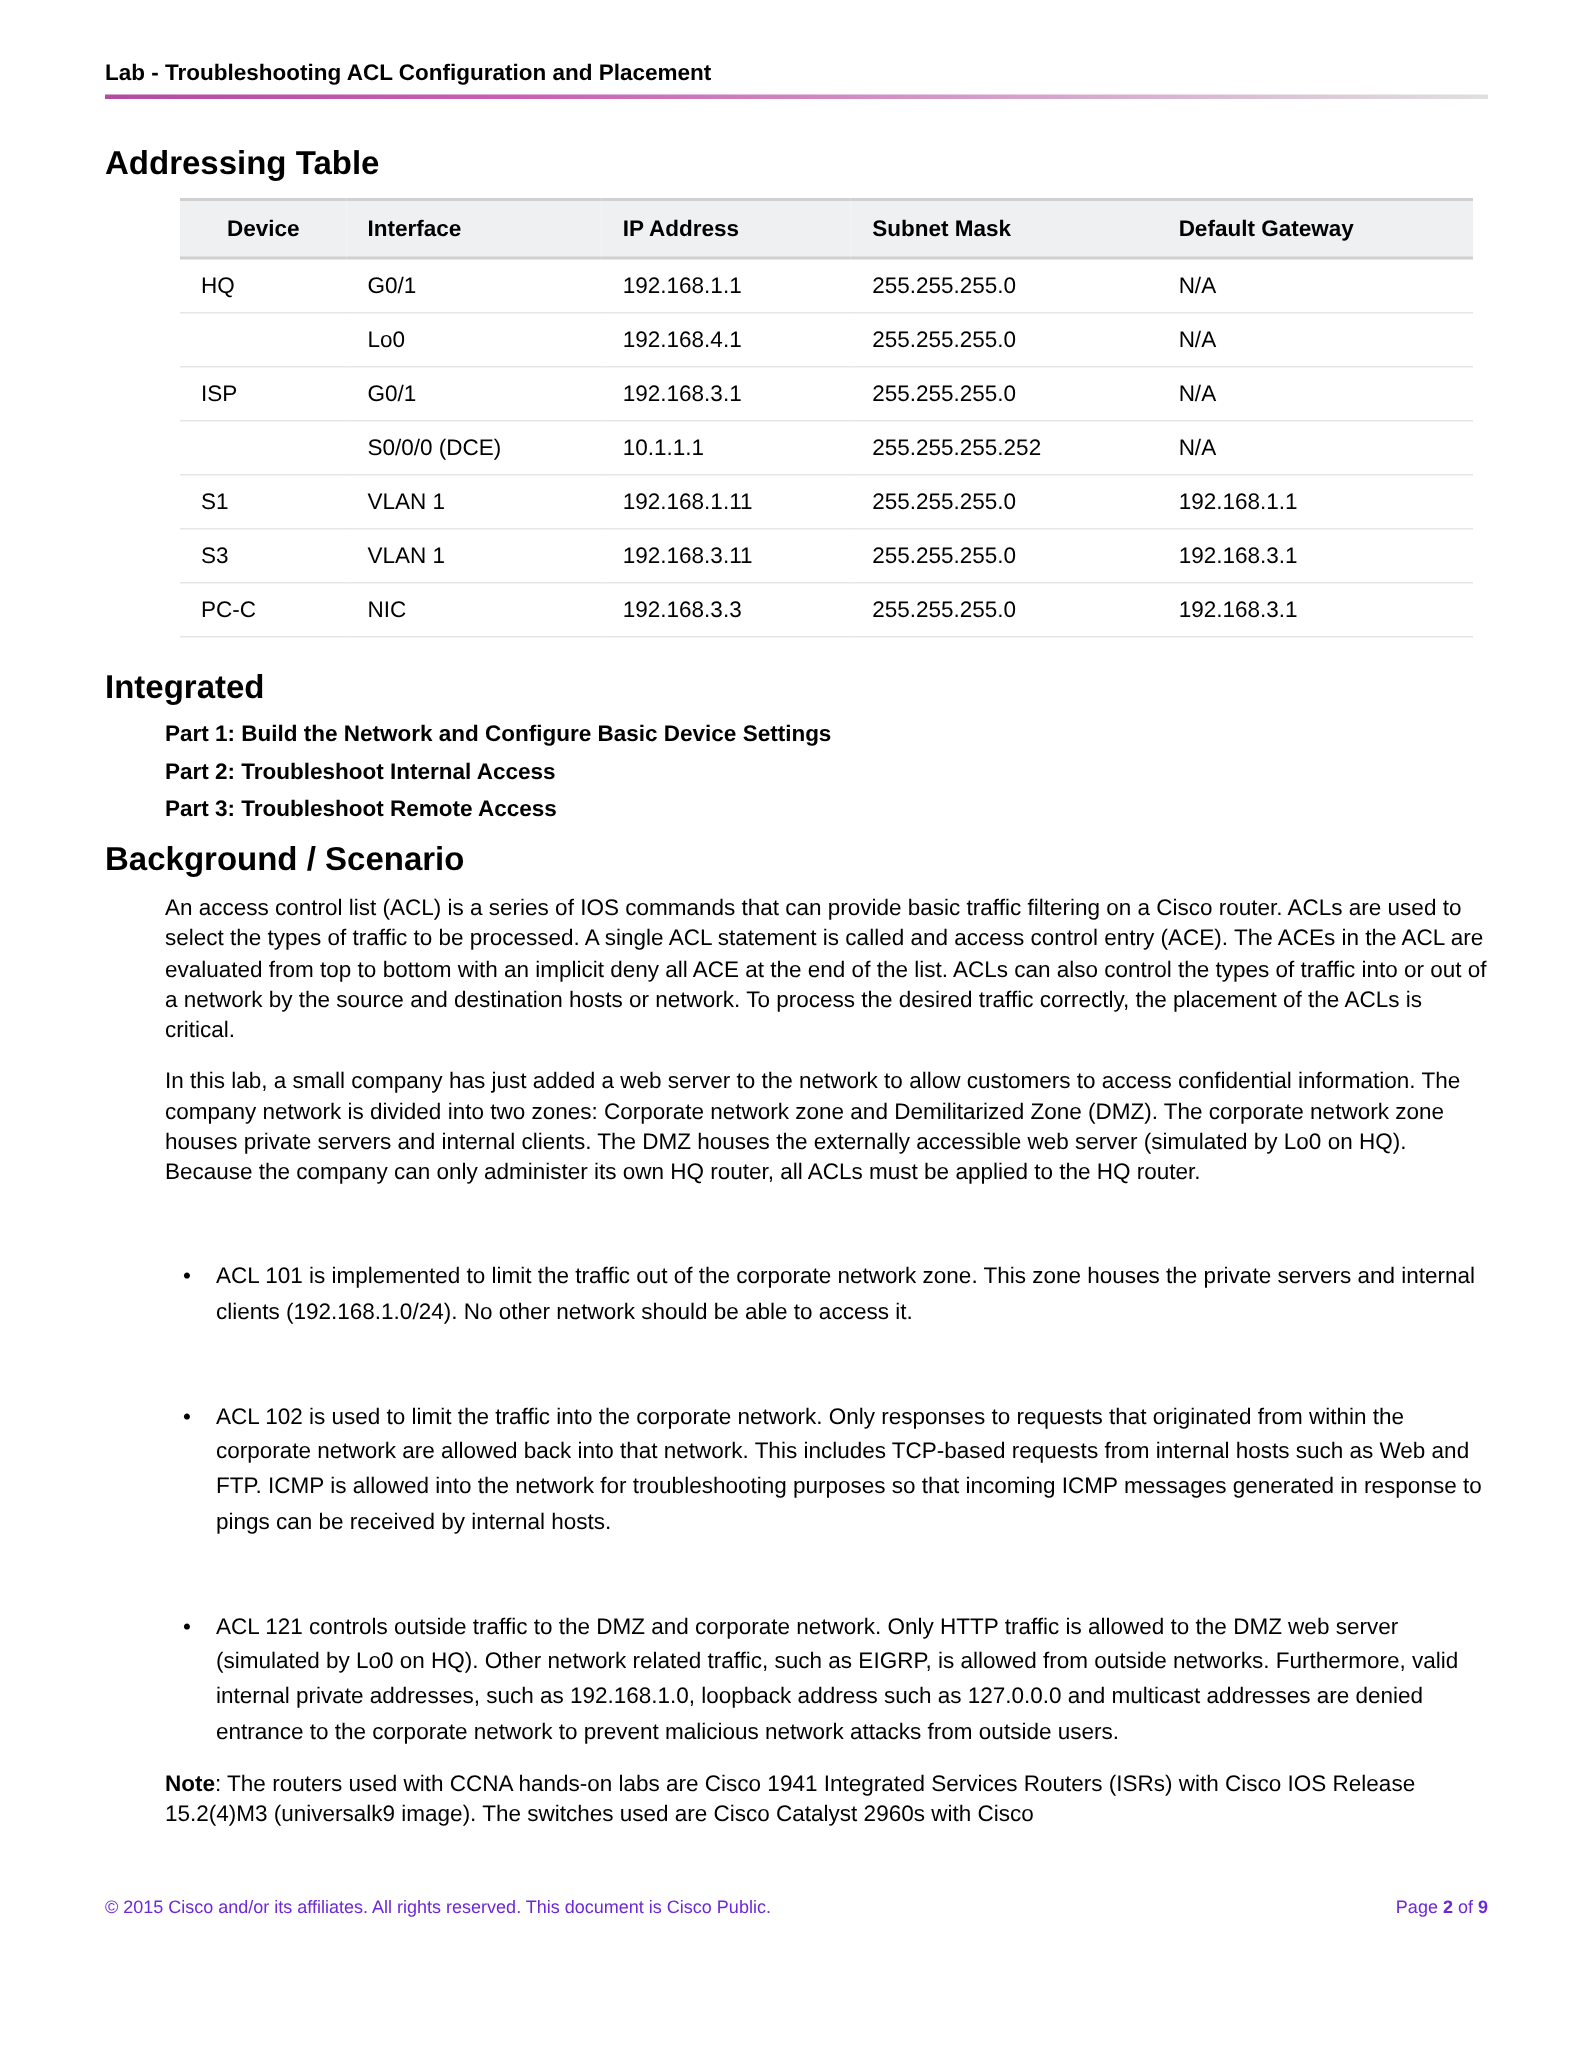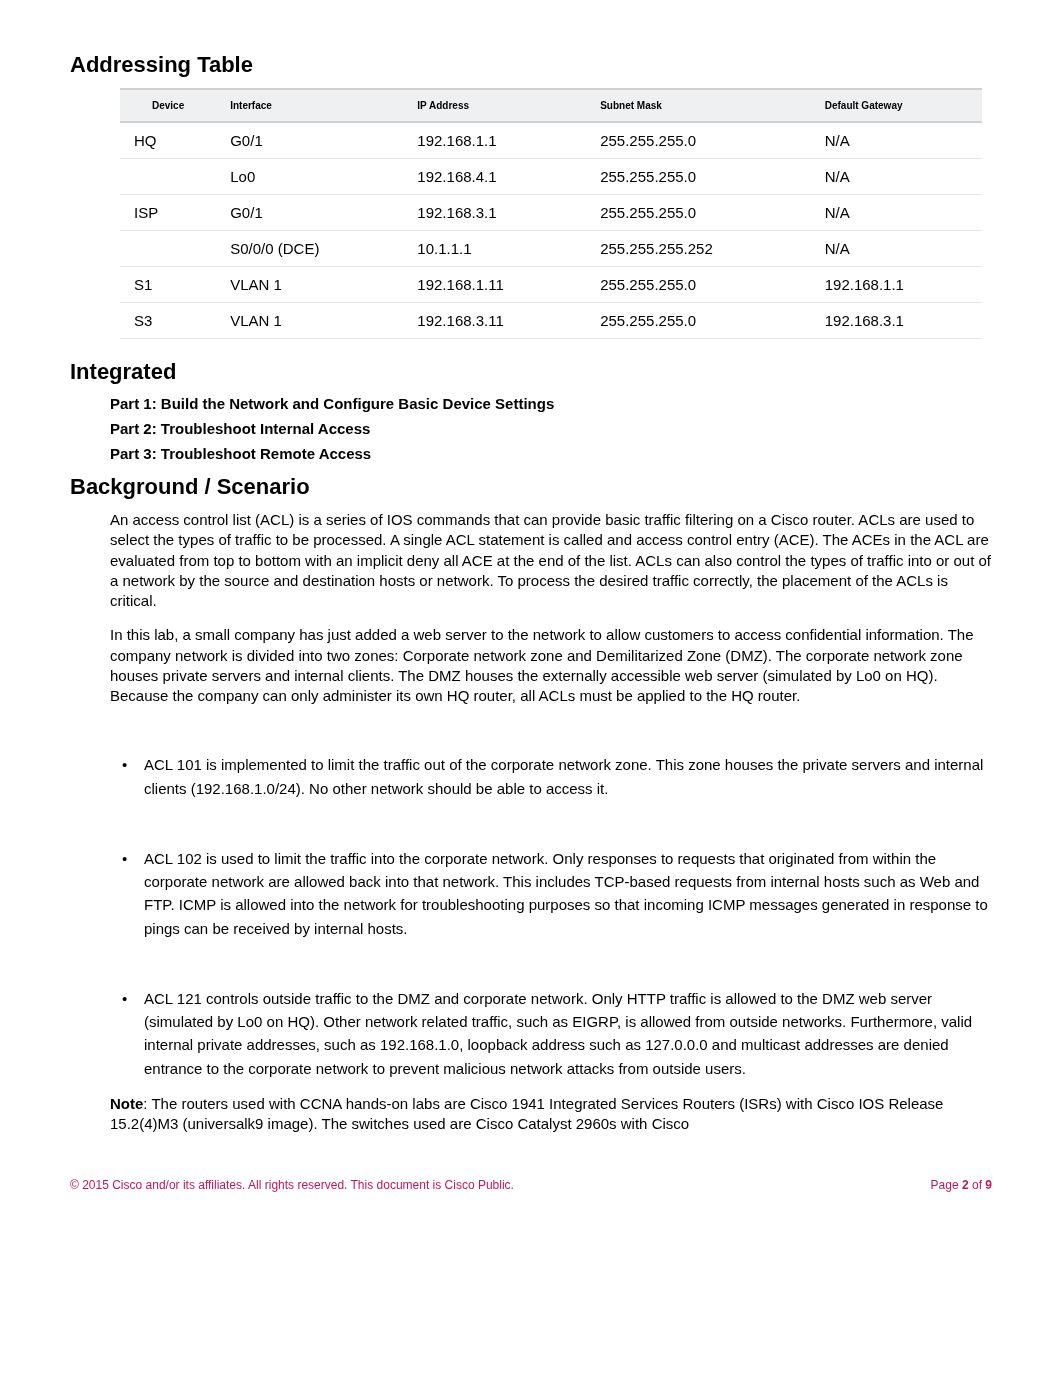--- a/index.html
+++ b/index.html
@@ -32,21 +32,21 @@
     margin-right: 10px;
   }
   table.addr {
     border-collapse: collapse;
     width: 100%;
     margin-bottom: 20px;
   }
   table.addr th {
     background: #eef0f2;
     font-weight: bold;
-    font-size: 10px;
+    font-size: 15px;
     text-align: left;
     padding: 10px 14px;
     border-top: 2px solid #d0d0d0;
     border-bottom: 2px solid #d0d0d0;
   }
   table.addr th:first-child { text-align: center; }
   table.addr td {
     font-size: 15px;
     padding: 9px 14px;
     border-bottom: 1px solid #e6e6e6;
@@ -77,30 +77,31 @@
   ul.bullets li::before {
     content: "•";
     position: absolute;
     left: 0;
     top: 0;
     font-size: 15px;
   }
   .footer {
     margin-top: 44px;
     font-size: 12px;
-    color: #be185d;
+    color: #6d28d9;
     display: flex;
     justify-content: space-between;
   }
 </style>
 </head>
 <body>
 
 <div class="page">
 
+  <div class="header-bar">Lab - Troubleshooting ACL Configuration and Placement</div>
 
   <h2 class="section">Addressing Table</h2>
 
   <div class="content-indent">
     <table class="addr">
       <thead>
         <tr>
           <th>Device</th>
           <th>Interface</th>
           <th>IP Address</th>
@@ -144,20 +145,27 @@
             <td>255.255.255.0</td>
             <td>192.168.1.1</td>
           </tr>
           <tr>
             <td>S3</td>
             <td>VLAN 1</td>
             <td>192.168.3.11</td>
             <td>255.255.255.0</td>
             <td>192.168.3.1</td>
           </tr>
+          <tr>
+            <td>PC-C</td>
+            <td>NIC</td>
+            <td>192.168.3.3</td>
+            <td>255.255.255.0</td>
+            <td>192.168.3.1</td>
+          </tr>
         </tbody>
     </table>
   </div>
 
   <h2 class="section">Integrated</h2>
   <div id="objectives-list">
       <div class="obj-line">Part 1: Build the Network and Configure Basic Device Settings</div>
       <div class="obj-line">Part 2: Troubleshoot Internal Access</div>
       <div class="obj-line">Part 3: Troubleshoot Remote Access</div>
     </div>

